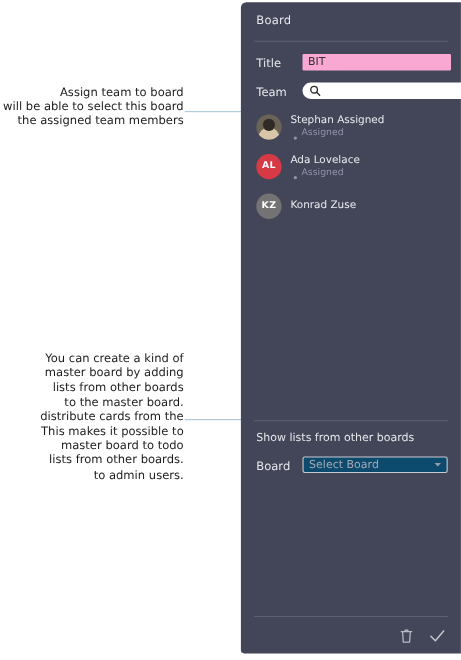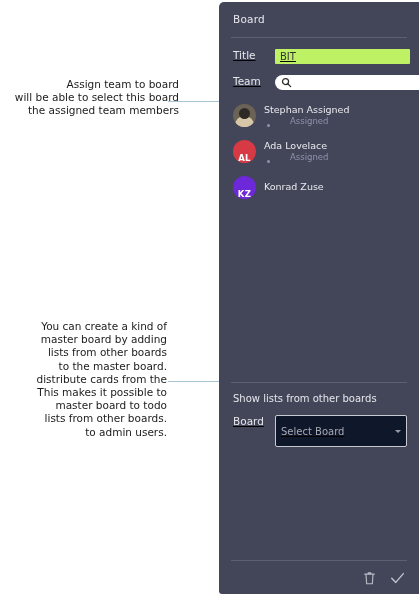--- a/index.html
+++ b/index.html
@@ -19,21 +19,21 @@
   .annotation {
     position: absolute;
     text-align: right;
     color: #1b1b1b;
     font-size: 10.5px;
     line-height: 13.2px;
     font-family: "DejaVu Sans", "Liberation Sans", sans-serif;
   }
   .annotation .ln { display: block; white-space: nowrap; }
 
-  #annot-team  { left: 12px; width: 167px; top: 78px; }
+  #annot-team  { left: 0; width: 167px; top: 78px; }
   #annot-lists { left: 0; width: 167px; top: 320px; }
 
   
   .leader {
     position: absolute;
     height: 1px;
     background: #a9c6d4;
   }
   #leader-team  { left: 168px; top: 101px; width: 64px; }
   #leader-lists { left: 168px; top: 381px; width: 68px; }
@@ -63,36 +63,35 @@
   .divider {
     height: 1px;
     background: #5d6072;
     margin-top: 12px;
   }
   .divider.footer-div { margin-top: 0; }
 
   
   .form-row {
     display: flex;
-    align-items: flex-start;
+    align-items: flex-end;
     margin-top: 11px;
-    text-decoration: underline;
   }
   .form-label {
     color: #e6e7ec;
     font-size: 10.5px;
     width: 44px;
     flex: 0 0 44px;
     padding-left: 2px;
     box-sizing: border-box;
   }
   .text-input {
     flex: 1;
     height: 15px;
-    background: #bef264;
+    background: #f9a8d4;
     border: none;
     border-radius: 1px;
     font-size: 10px;
     color: #333;
     padding: 0 5px;
     box-sizing: border-box;
     font-family: "DejaVu Sans", "Liberation Sans", sans-serif;
     outline: none;
   }
   .search-wrap {
@@ -126,21 +125,21 @@
     margin-bottom: 4px;
     padding-left: 2px;
   }
   .avatar {
     width: 23px;
     height: 23px;
     border-radius: 50%;
     flex: 0 0 23px;
     margin-right: 8px;
     display: flex;
-    align-items: flex-end;
+    align-items: center;
     justify-content: center;
     color: #fff;
     font-size: 8.5px;
     font-weight: bold;
     letter-spacing: .3px;
     overflow: hidden;
     position: relative;
   }
   .avatar.photo { background: #6b6456; }
   .avatar.photo .head {
@@ -162,21 +161,20 @@
     color: #e9eaee;
     font-size: 9.5px;
     line-height: 12px;
   }
   .member-status {
     color: #8f93ad;
     font-size: 8.5px;
     line-height: 11px;
     display: flex;
     align-items: flex-end;
-    gap: 16px;
   }
   .member-status .dot {
     width: 3px; height: 3px;
     border-radius: 50%;
     background: #8f93ad;
     margin-right: 4px;
     margin-left: 3px;
     flex: 0 0 3px;
   }
 
@@ -188,22 +186,22 @@
     top: 368px;
   }
   .section-heading {
     color: #e6e7ec;
     font-size: 10px;
     margin-top: 10px;
     padding-left: 2px;
   }
   .select-wrap {
     flex: 1;
-    height: 32px;
-    background: #0f172a;
+    height: 15px;
+    background: #0c4a6e;
     border: 1px solid #c9c9d2;
     border-radius: 2px;
     display: flex;
     align-items: center;
     padding: 0 5px;
     box-sizing: border-box;
     justify-content: space-between;
   }
   .select-value {
     font-size: 10px;
@@ -302,21 +300,21 @@
       <div class="member-text">
         <span class="member-name">Ada Lovelace</span>
         <span class="member-status">
           <span class="dot"></span>
           <span>Assigned</span>
         </span>
       </div>
     </div>
 
     <div class="member">
-      <div class="avatar" style="background:#6d28d9">
+      <div class="avatar" style="background:#737373">
         <span>KZ</span>
       </div>
       <div class="member-text">
         <span class="member-name">Konrad Zuse</span>
       </div>
     </div>
 
   </div>
 
   <div id="lists-section">

